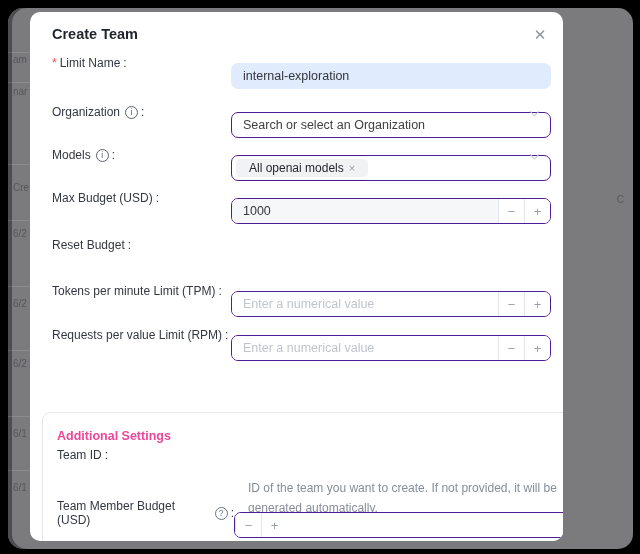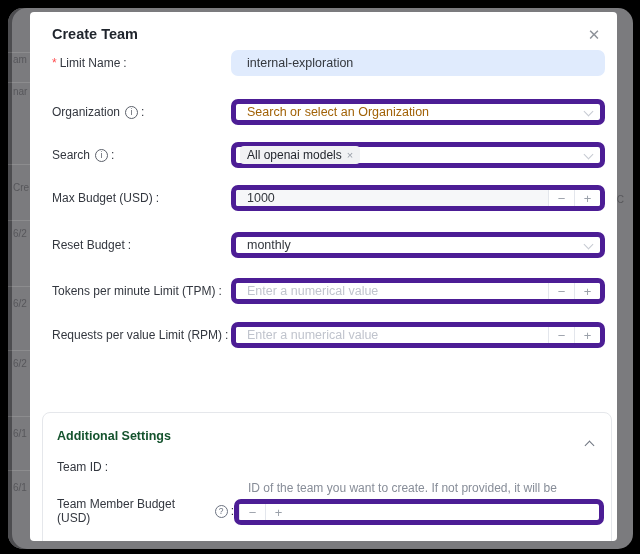--- a/index.html
+++ b/index.html
@@ -9,72 +9,72 @@
 
   
   #window { position:absolute; left:8px; top:8px; width:625px; height:541px;
             background:#7b7b7e; border-radius:15px; overflow:hidden;
             box-shadow: inset 4px 0 0 #4d4d50; }
   .frag { position:absolute; left:5px; color:#57575b; font-size:10px; white-space:nowrap; }
   .frag.right { left:auto; right:9px; }
   .bgline { position:absolute; left:0; width:26px; height:1px; background:rgba(255,255,255,0.13); }
 
   
-  #modal { position:absolute; left:30px; top:12px; width:587px; height:529px;
-           background:#ffffff; border-radius:4px; overflow:hidden;
+  #modal { position:absolute; left:30px; top:12px; width:533px; height:529px;
+           background:#ffffff; border-radius:10px; overflow:hidden;
            color:#2b2f36; }
   .title { position:absolute; left:22px; top:14px; font-size:14.5px; font-weight:bold; color:#1f242c; }
   .close { position:absolute; right:12px; top:12px; width:22px; height:22px;
            color:#8e9299; font-size:15px; line-height:22px; text-align:center; cursor:pointer; }
 
   .row { position:absolute; left:22px; right:12px; height:26px; display:flex; align-items:center; }
   .lbl { width:179px; font-size:12px; color:#33373f; display:flex; align-items:center; flex:none; }
   .req { color:#ff4d4f; margin-right:3px; font-size:12px; }
   .colon { margin-left:3px; }
   .icirc { display:inline-flex; align-items:center; justify-content:center;
            width:13px; height:13px; border:1px solid #5b606a; border-radius:50%;
            font-size:8.5px; color:#5b606a; margin-left:5px; flex:none; }
   .icirc.q { border-color:#6b7280; color:#6b7280; }
 
   .ctrl { flex:1; height:26px; position:relative; }
 
-  input.box, .selbox, .numwrap { width:100%; height:26px; border:5px solid #4c1d95;
+  input.box, .selbox, .numwrap { width:100%; height:26px; border:1px solid #4c1d95;
            border-radius:7px; background:#fff; font-size:12.5px; color:#33373d;
-           font-family:"Liberation Sans", sans-serif; }
+           font-family:"Liberation Sans", sans-serif;margin-top:13px; }
   input.box { padding:0 11px; outline:none; }
   input.box::placeholder { color:#c0c4cd; }
   input.blue { background:#e0ebfd; border-color:#e0ebfd; }
 
   .selbox { display:flex; align-items:center; padding:0 26px 0 11px; }
-  .selbox .ph { color:#a16207; }
+  .selbox .ph { color:#404040; }
   .chev { position:absolute; right:13px; top:9px; width:7px; height:7px;
           border-right:1.4px solid #c6cad2; border-bottom:1.4px solid #c6cad2;
           transform:rotate(45deg); }
   .chev.up { transform:rotate(-135deg); top:13px; border-color:#6f7580; }
 
   .tag { display:inline-flex; align-items:center; gap:5px; background:#f1f2f4;
-         border-radius:4px; padding:2px 7px; font-size:12px; color:#24282f; }
+         border-radius:4px; padding:2px 13px; font-size:12px; color:#24282f; }
   .tagx { color:#9aa0a9; font-size:11px; cursor:pointer; }
 
   .numwrap { display:flex; overflow:hidden; padding:0; }
   .numval { flex:1; display:flex; align-items:center; padding:0 11px; border:none;
             font-size:12.5px; color:#33373d; background:#fff; outline:none; min-width:0;
             font-family:"Liberation Sans", sans-serif; }
   .numval.grey { background:#f6f7f9; }
   .numval::placeholder { color:#c0c4cd; }
   .nbtn { width:26px; flex:none; border-left:1px solid #e3e6ec; display:flex;
           align-items:center; justify-content:center; color:#9aa0a9; font-size:13px;
           cursor:pointer; background:#fff; }
 
   
   #panel { position:absolute; left:12px; top:400px; width:570px; height:170px;
            border:1px solid #e5e7eb; border-radius:8px; background:#fff; }
-  .ptitle { position:absolute; left:14px; top:16px; font-size:12.5px; font-weight:bold; color:#14532d; }
+  .ptitle { position:absolute; left:14px; top:16px; font-size:12.5px; font-weight:bold; color:#ec4899; }
   .pchev { position:absolute; right:14px; top:16px; width:22px; height:14px; cursor:pointer; }
-  .prow { position:absolute; left:14px; right:7px; height:26px; display:flex; align-items:flex-end; }
+  .prow { position:absolute; left:14px; right:7px; height:26px; display:flex; align-items:flex-start; }
   .prow .lbl { width:177px; }
   .help { position:absolute; left:205px; top:66px; width:336px; font-size:12px;
           line-height:1.65; color:#878d98; }
 </style>
 </head>
 <body>
 
 <div id="stage">
 
   <div id="window">
@@ -121,21 +121,21 @@
       <div class="ctrl">
         <div class="selbox">
           <span class="ph">Search or select an Organization</span>
         </div>
         <span class="chev"></span>
       </div>
     </div>
 
     <div class="row" style="top:130px">
       <div class="lbl">
-        <span>Search</span>
+        <span>Models</span>
         <span class="icirc">i</span>
         <span class="colon">:</span>
       </div>
       <div class="ctrl">
         <div class="selbox" style="padding-left:4px">
           <span class="tag">
             <span>All openai models</span>
             <span class="tagx">×</span>
           </span>
         </div>
@@ -155,26 +155,20 @@
           <div class="nbtn">+</div>
         </div>
       </div>
     </div>
 
     <div class="row" style="top:220px">
       <div class="lbl">
         <span>Reset Budget</span>
         <span class="colon">:</span>
       </div>
-      <div class="ctrl">
-        <div class="selbox">
-          <span>monthly</span>
-        </div>
-        <span class="chev"></span>
-      </div>
     </div>
 
     <div class="row" style="top:266px">
       <div class="lbl">
         <span>Tokens per minute Limit (TPM)</span>
         <span class="colon">:</span>
       </div>
       <div class="ctrl">
         <div class="numwrap">
           <input class="numval" type="text" placeholder="Enter a numerical value" style="">

